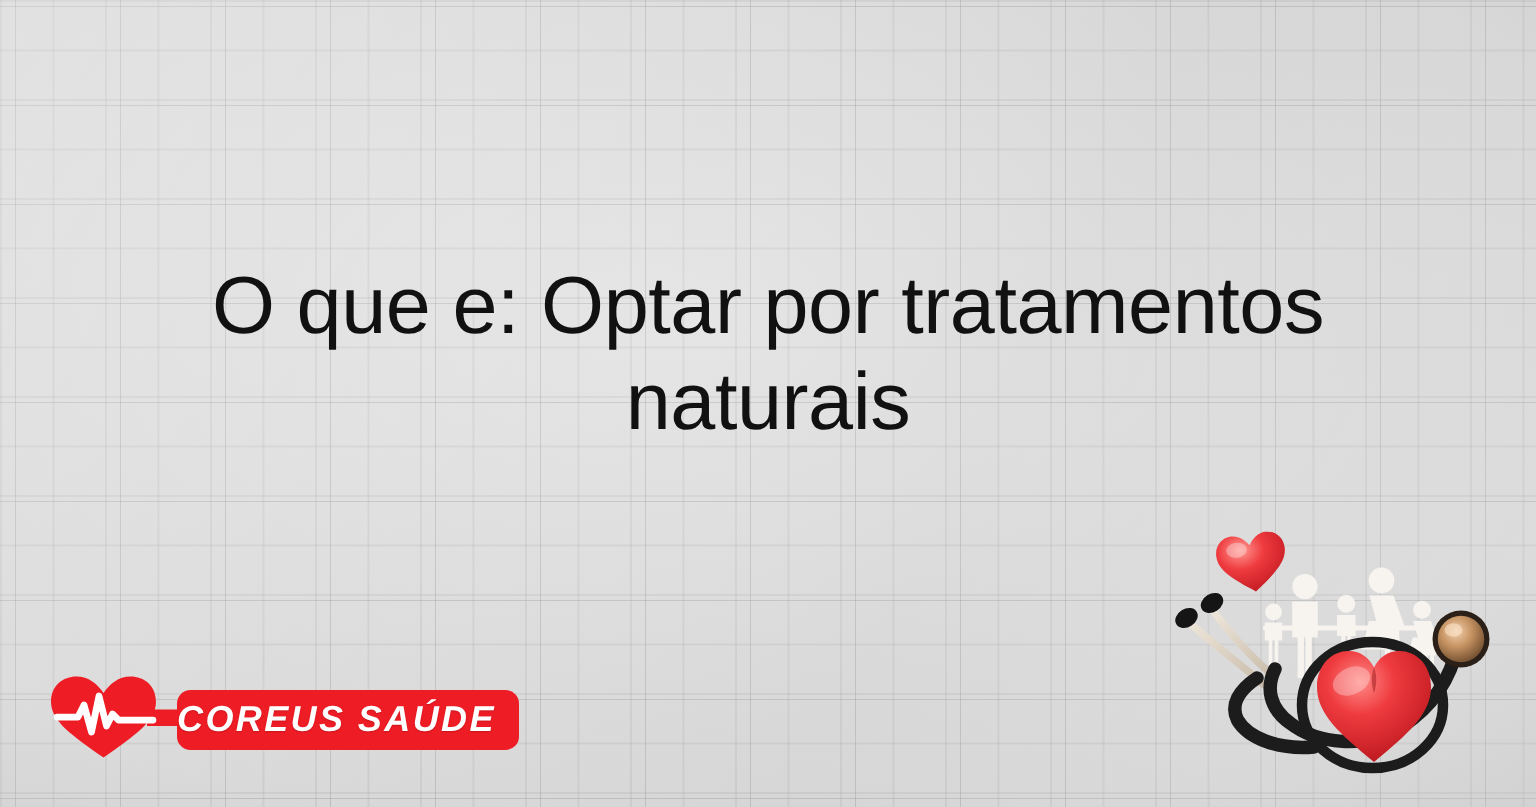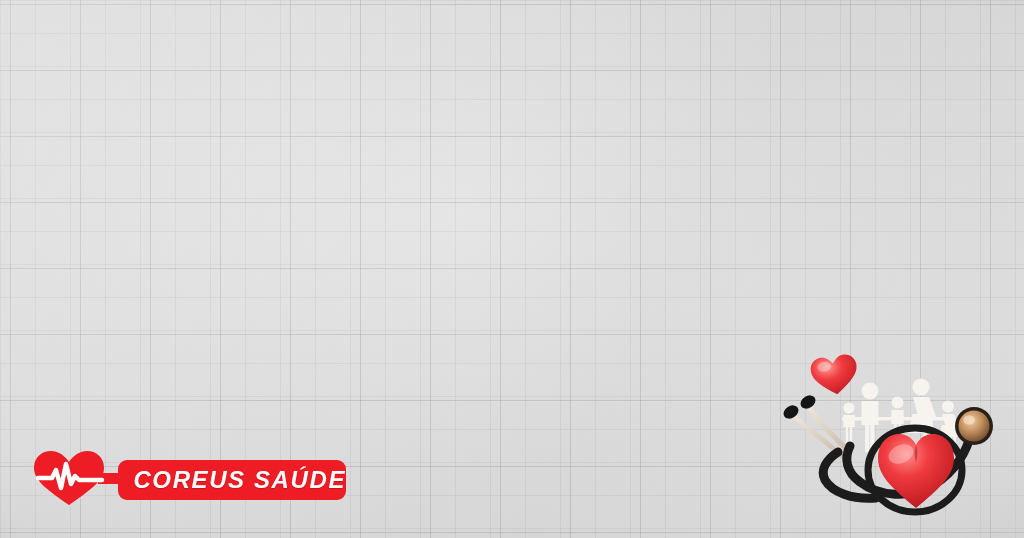--- a/index.html
+++ b/index.html
@@ -91,21 +91,21 @@
   .brand-badge {
     position: absolute;
     left: 88px;
     top: 14px;
     width: 228px;
     height: 40px;
     background: #ee1c25;
     border-radius: 9px;
     display: flex;
     align-items: center;
-    justify-content: flex-end;
+    justify-content: flex-start;
   }
   .brand-badge-text {
     color: #ffffff;
     font-size: 24px;
     font-weight: 700;
     font-style: italic;
     letter-spacing: 1.6px;
     white-space: nowrap;
     text-shadow: 0 1px 1px rgba(120,0,0,0.30);
   }
@@ -122,20 +122,21 @@
 </style>
 </head>
 <body>
 
 <div id="slide">
 
   <div class="bg-grid"></div>
   <div class="bg-sheen"></div>
   <div class="bg-vignette"></div>
 
+  <div class="headline">O que e: Optar por tratamentos naturais</div>
 
   <div class="brand">
 
     <div class="brand-stem"></div>
 
     <svg class="brand-heart" viewBox="0 0 74 56">
       <path d="M37 55 C 17 41, 2 31, 2 18 C 2 7, 10 1, 19 1 C 27 1, 33 6, 37 12 C 41 6, 47 1, 55 1 C 64 1, 72 7, 72 18 C 72 31, 57 41, 37 55 Z" fill="#ee1c25"></path>
       <path d="M6 28 L 20 28 L 24 20 L 29 38 L 34 14 L 39 34 L 43 26 L 47 30 L 70 30" fill="none" stroke="#ffffff" stroke-width="4.5" stroke-linecap="round" stroke-linejoin="round"></path>
     </svg>
 

